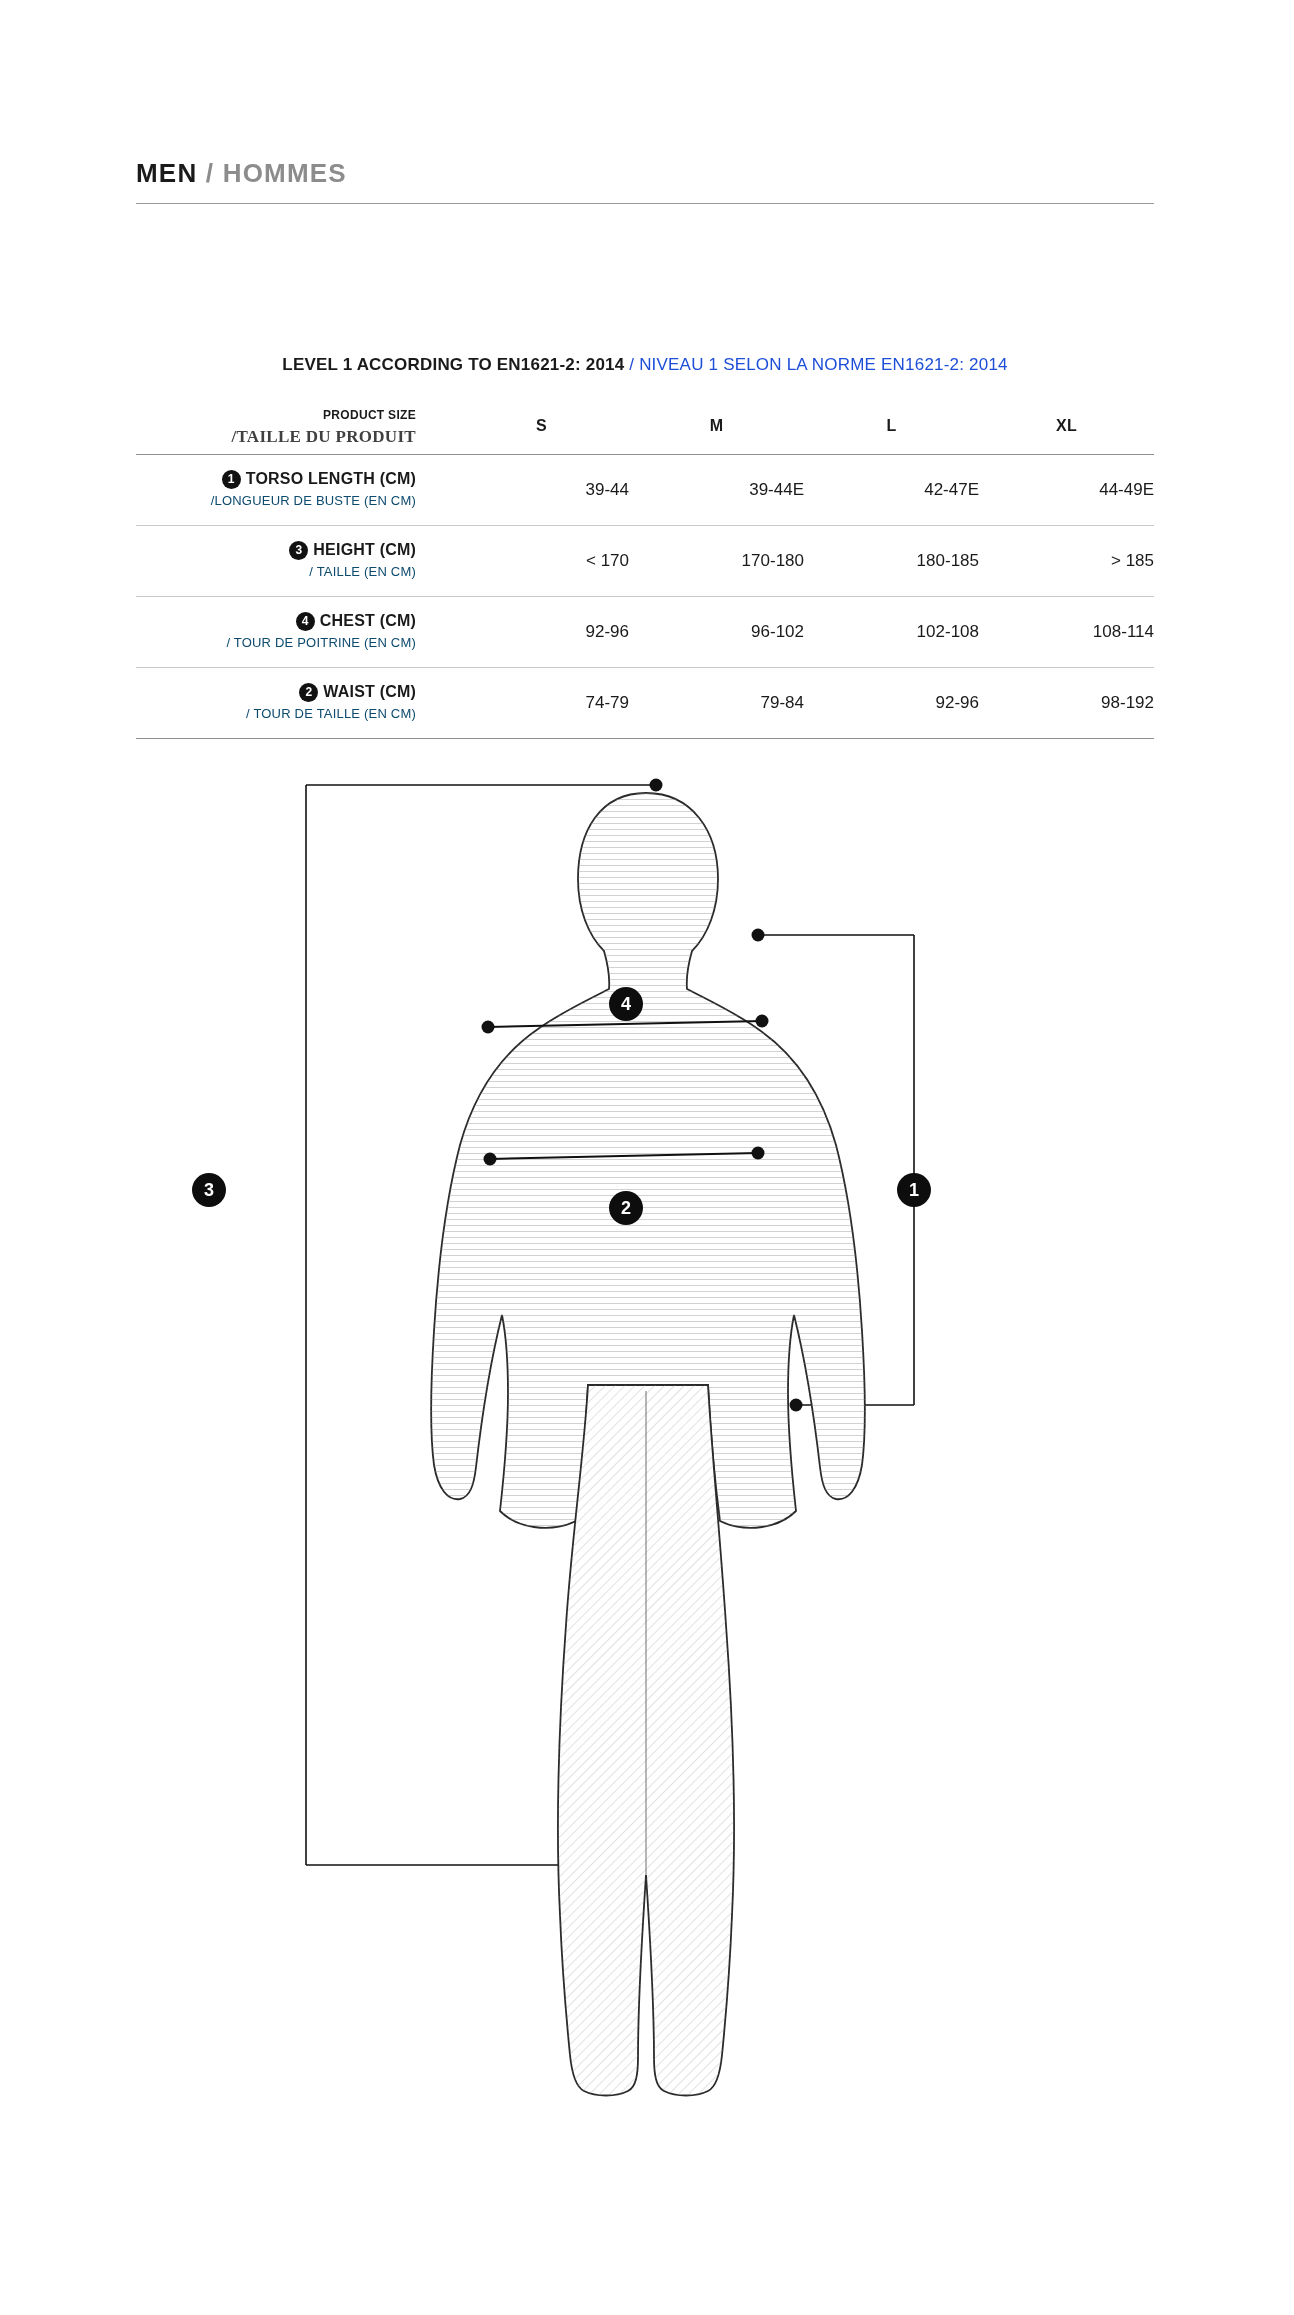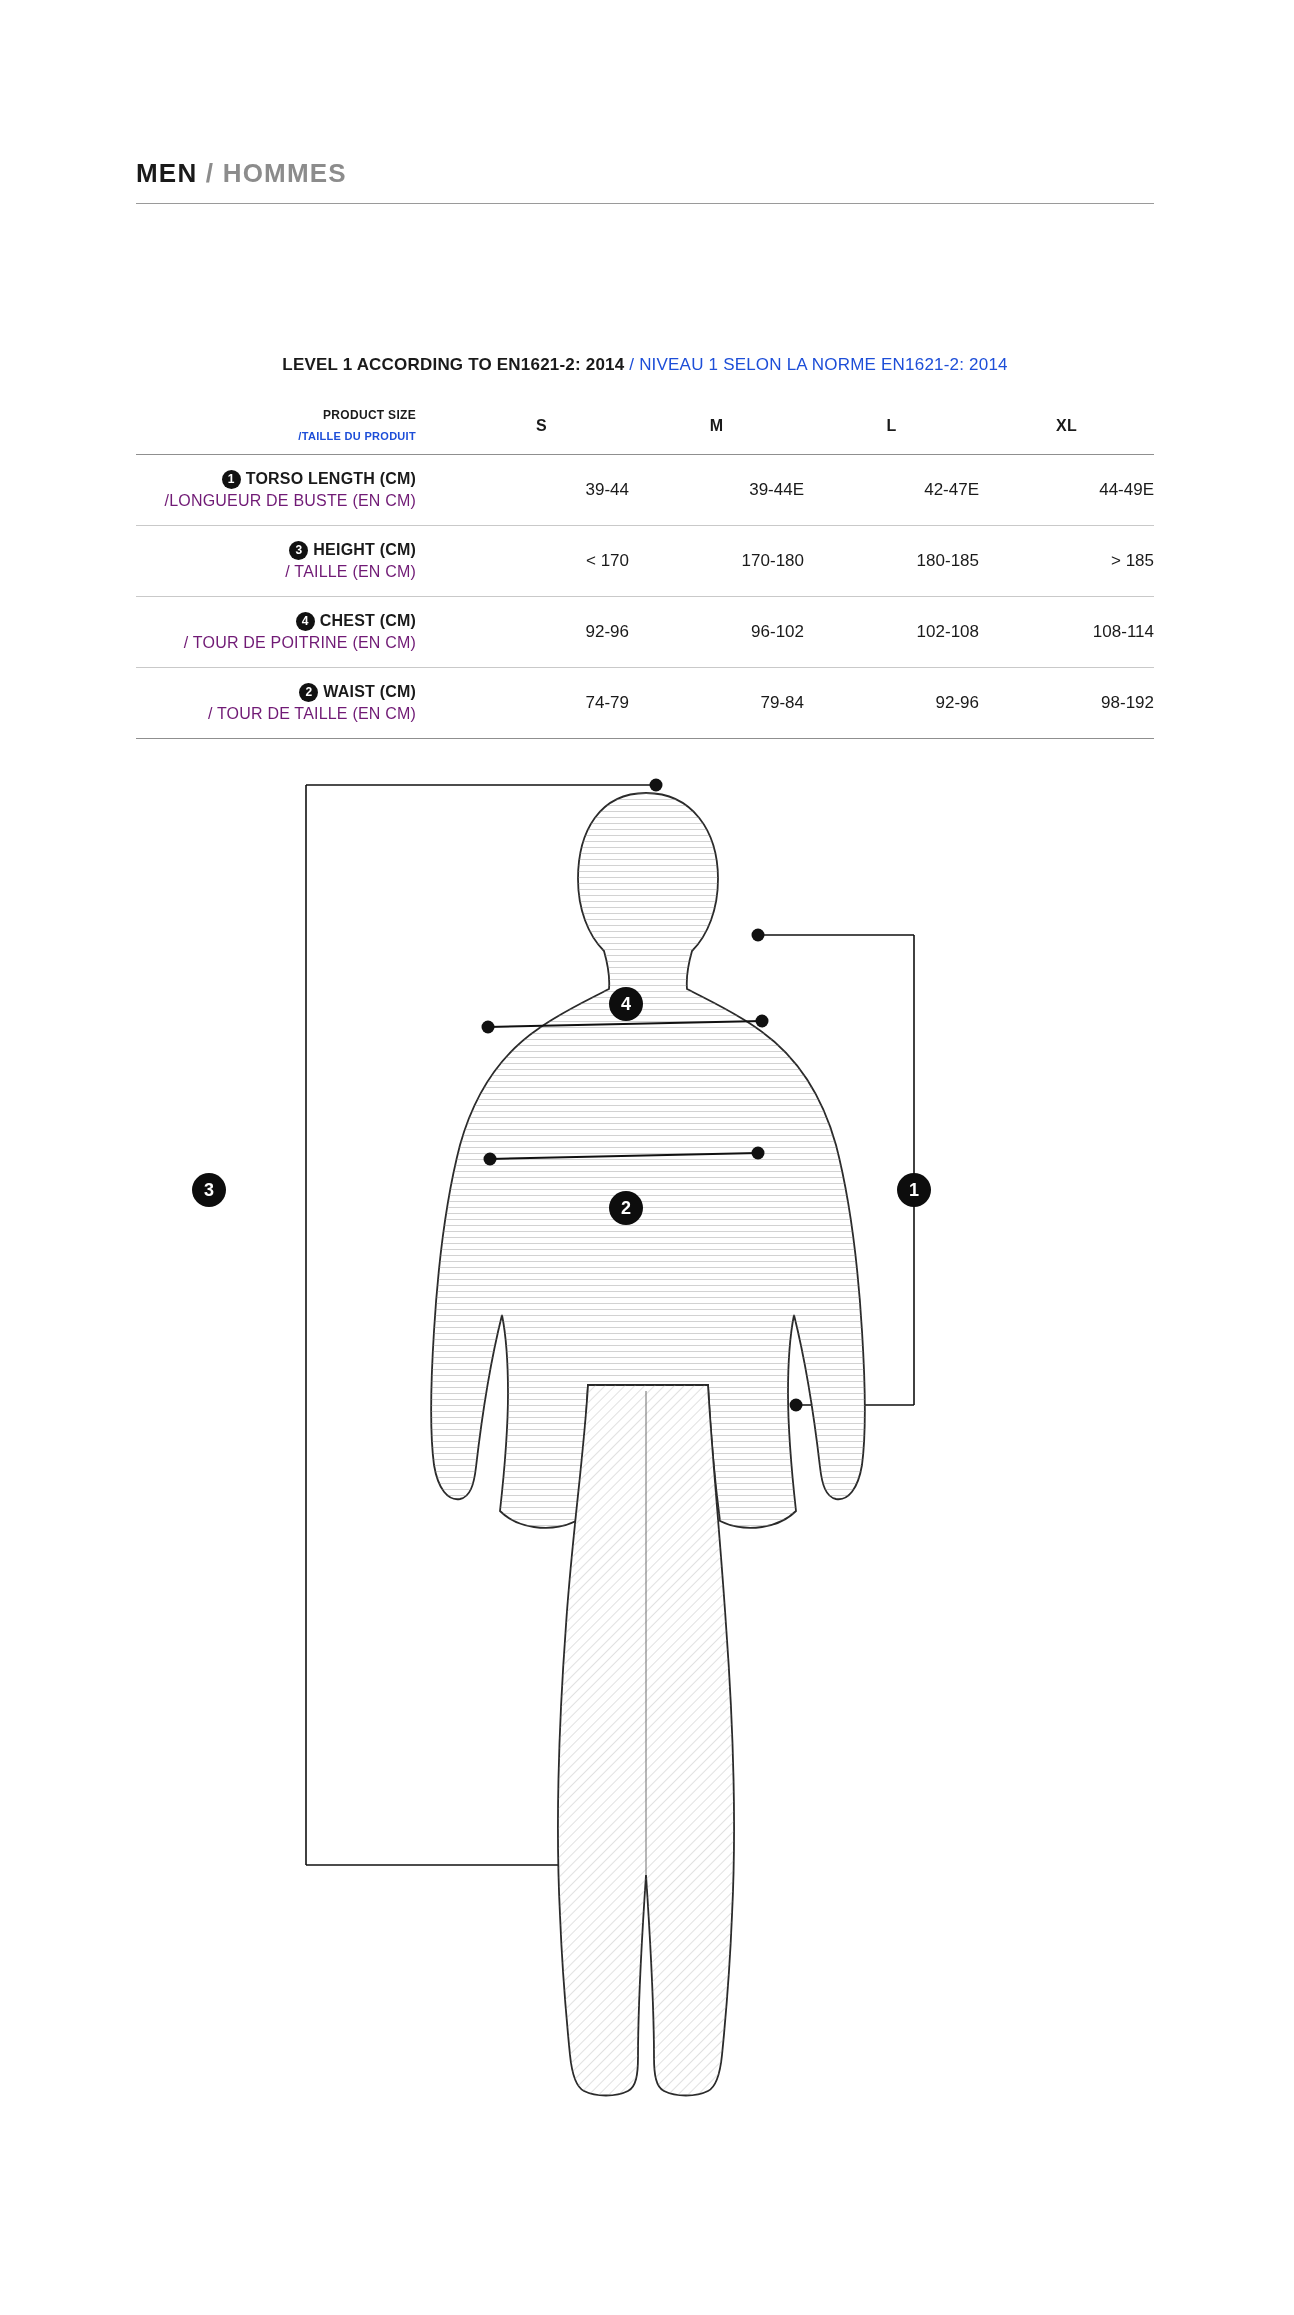--- a/index.html
+++ b/index.html
@@ -98,41 +98,41 @@
   .head-row th {
     height: 56px;
     border-bottom: 1px solid #8f8f8f;
   }
   .head-label {
     text-align: right;
     padding-right: 38px !important;
     line-height: 21px;
   }
   .head-label .l1 { font-size: 12px; font-weight: bold; color: #1a1a1a; letter-spacing: .3px; }
-  .head-label .l2 { font-size: 11px; color: #1d4ed8; letter-spacing: .3px; }
+  .head-label .l2 { font-size: 17px; color: #404040; letter-spacing: .3px; font-family: Liberation Serif, serif; }
   .head-size {
     text-align: center;
     font-size: 16px;
     font-weight: bold;
     color: #1a1a1a;
     letter-spacing: .4px;
   }
   .data-row td {
     height: 70px;
     border-bottom: 1px solid #c9c9c9;
   }
   .data-row:last-child td { border-bottom: 1px solid #8f8f8f; }
   .row-label {
     text-align: right;
     padding-right: 38px !important;
     line-height: 22px;
     white-space: nowrap;
   }
   .row-label .l1 { font-size: 16px; font-weight: bold; color: #1a1a1a; letter-spacing: .2px; }
-  .row-label .l2 { font-size: 16px; color: #701a75; letter-spacing: .2px; }
+  .row-label .l2 { font-size: 13px; color: #0c4a6e; letter-spacing: .2px; }
   .row-val {
     text-align: right;
     font-size: 17px;
     color: #1a1a1a;
   }
   .badge {
     display: inline-block;
     width: 19px;
     height: 19px;
     line-height: 19px;

